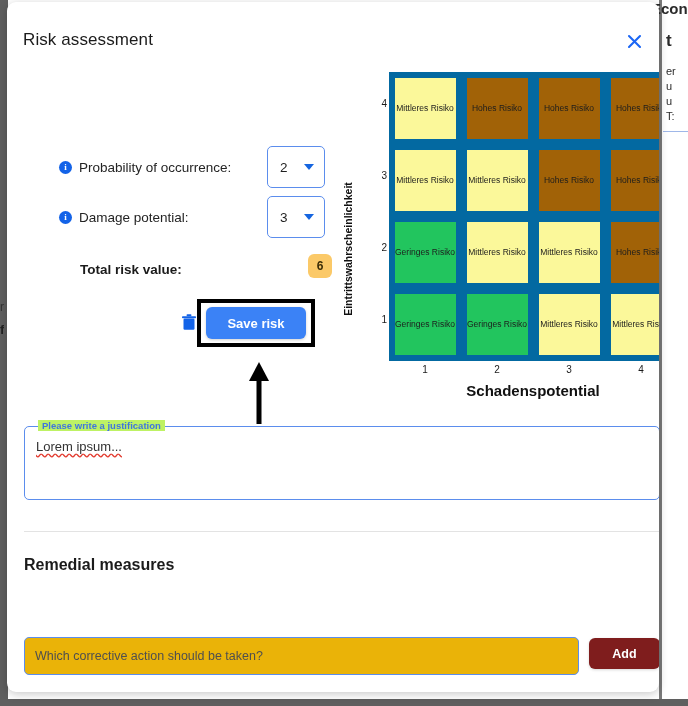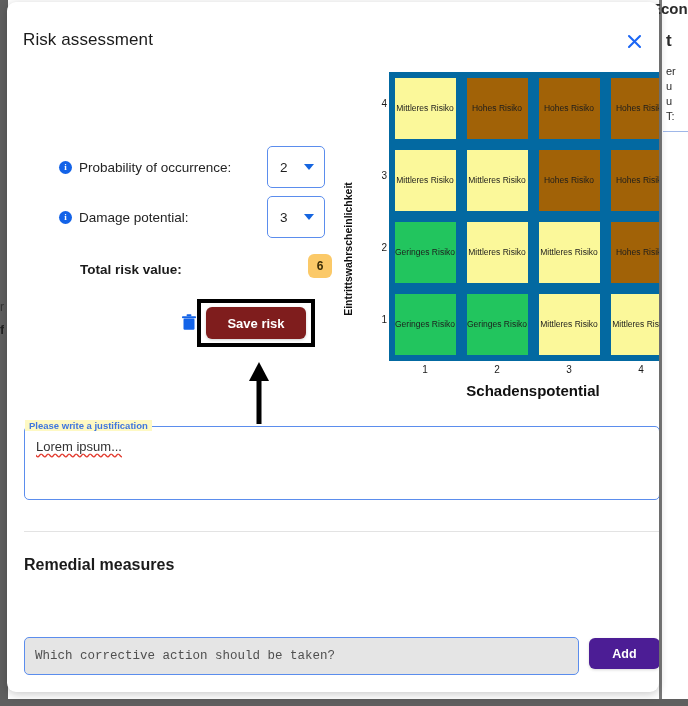--- a/index.html
+++ b/index.html
@@ -222,21 +222,21 @@
     left: 190px; top: 3px;
     width: 118px; height: 48px;
     border: 4px solid #000000;
     background: #ffffff;
     box-sizing: border-box;
   }
   #save-risk-button {
     position: absolute;
     left: 199px; top: 11px;
     width: 100px; height: 32px;
-    background: #7f1d1d;
+    background: #3b82f6;
     border: none;
     border-radius: 6px;
     color: #ffffff;
     font-size: 13px;
     font-weight: 700;
     font-family: "Liberation Sans", sans-serif;
     cursor: pointer;
     box-shadow: 0 1px 3px rgba(0,0,0,0.18);
   }
 
@@ -324,22 +324,22 @@
     position: absolute;
     left: 17px; top: 424px;
     width: 636px; height: 74px;
     border: 1.4px solid #5b8ded;
     border-radius: 5px;
     box-sizing: border-box;
     background: #ffffff;
   }
   #justification-legend {
     position: absolute;
-    left: 0; top: -7px;
-    background: #fef9c3;
+    left: 13px; top: -7px;
+    background: #bef264;
     padding: 0 4px;
     font-size: 9.5px;
     font-weight: 700;
     color: #3f76de;
   }
   #justification-text {
     position: absolute;
     left: 11px; top: 12px;
     font-size: 13px;
     color: #333333;
@@ -371,33 +371,33 @@
     font-weight: 700;
     color: #1b1b1b;
   }
   #corrective-action-input {
     position: absolute;
     left: 17px; top: 635px;
     width: 555px; height: 38px;
     border: 1.2px solid #5b8ded;
     border-radius: 5px;
     box-sizing: border-box;
-    background: #e5e5e5;
+    background: #eab308;
     font-size: 12.5px;
     color: #4a4a4a;
     padding: 0 10px;
-    font-family: Liberation Mono, monospace;
+    font-family: Liberation Sans, sans-serif;
     outline: none;
   }
   #corrective-action-input::placeholder { color: #4f4f4f; }
   #add-measure-button {
     position: absolute;
     left: 582px; top: 636px;
     width: 71px; height: 31px;
-    background: #4c1d95;
+    background: #7f1d1d;
     border: none;
     border-radius: 6px;
     color: #ffffff;
     font-size: 12.5px;
     font-weight: 700;
     font-family: "Liberation Sans", sans-serif;
     cursor: pointer;
     box-shadow: 0 1px 3px rgba(0,0,0,0.16);
   }
 </style>

